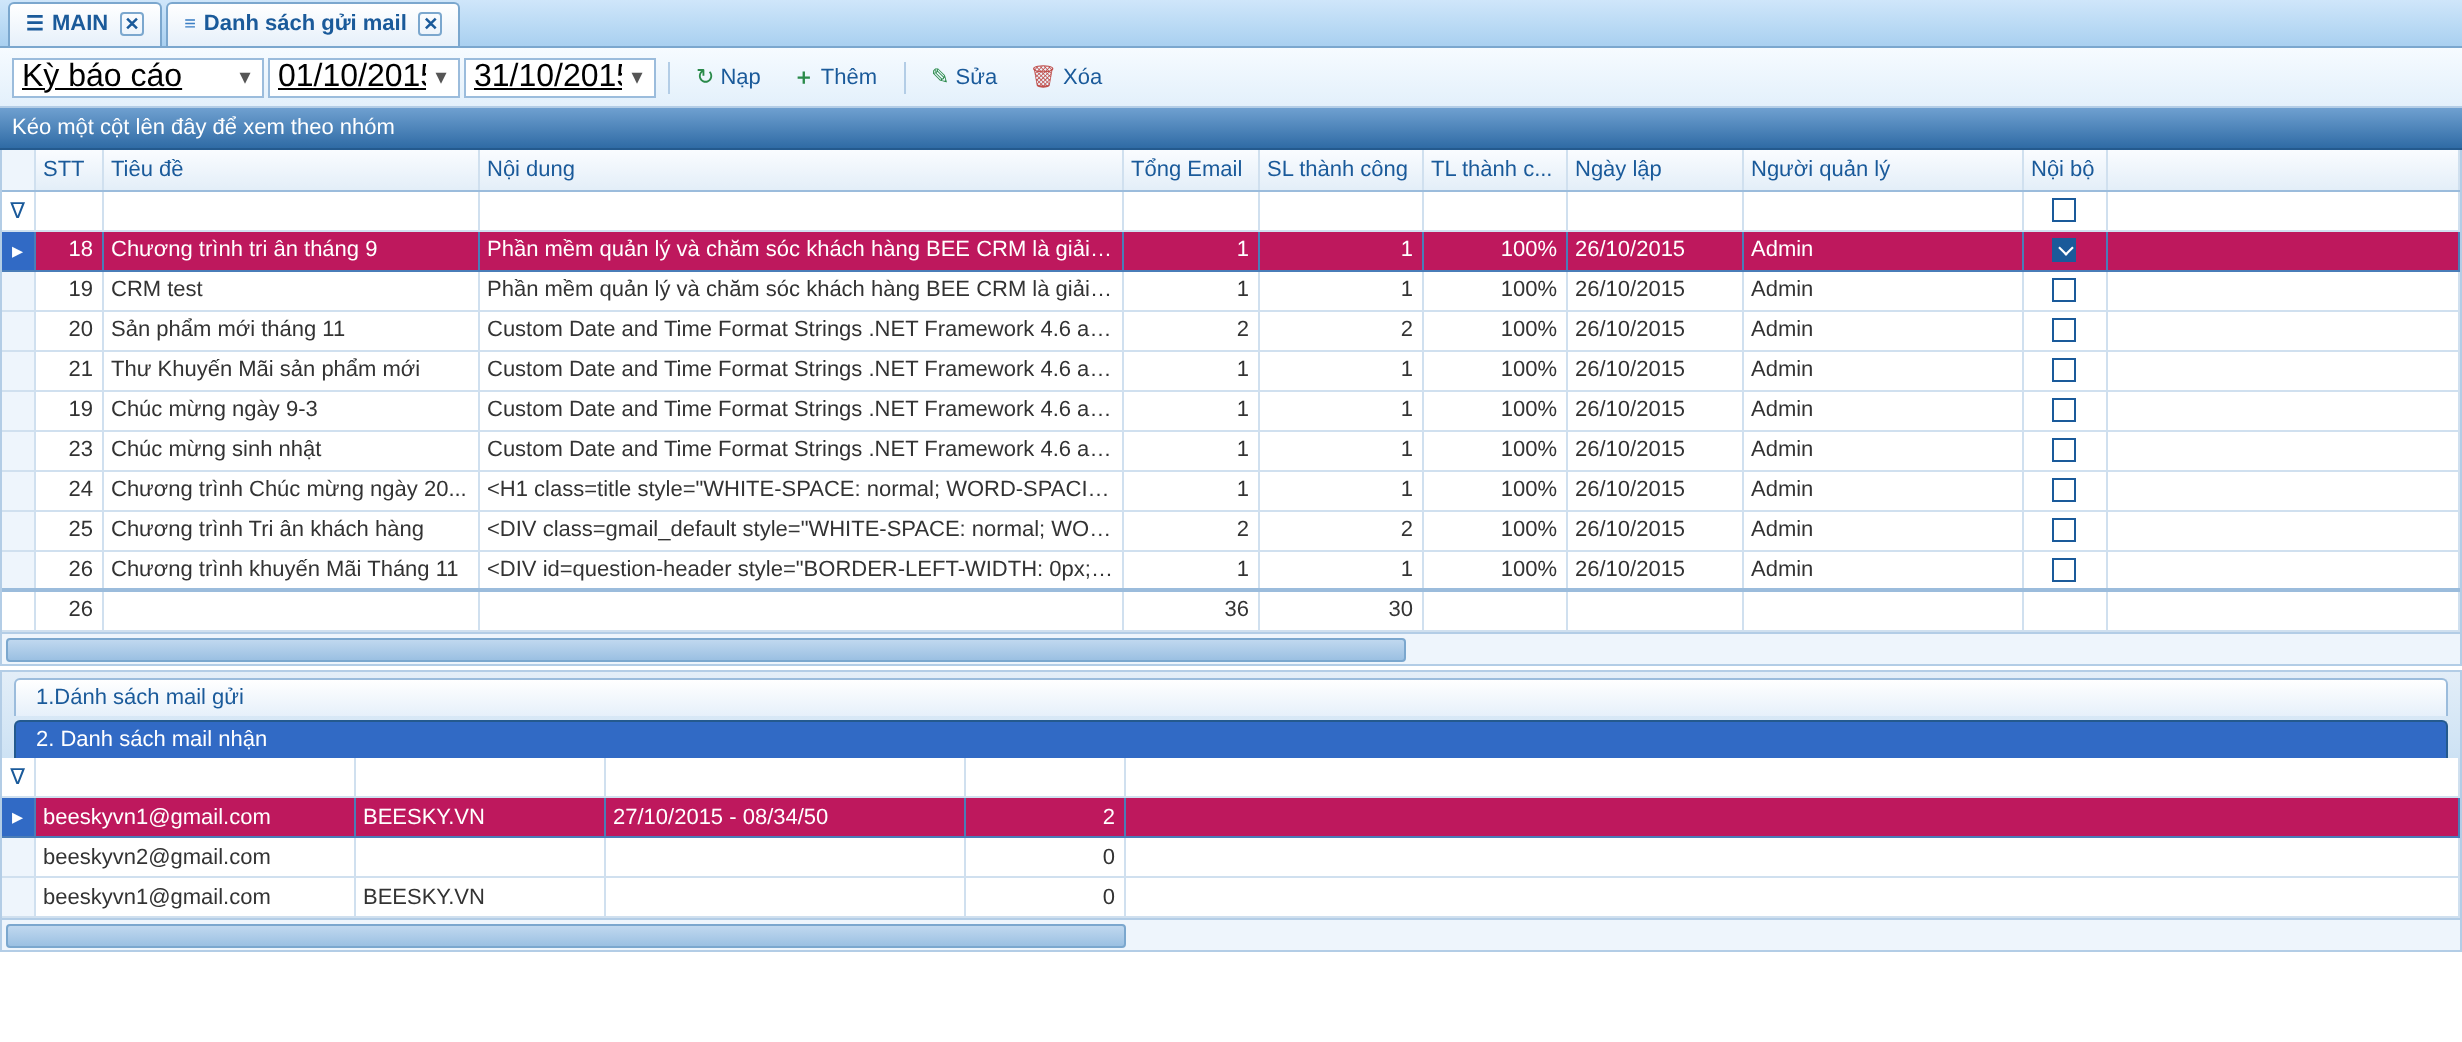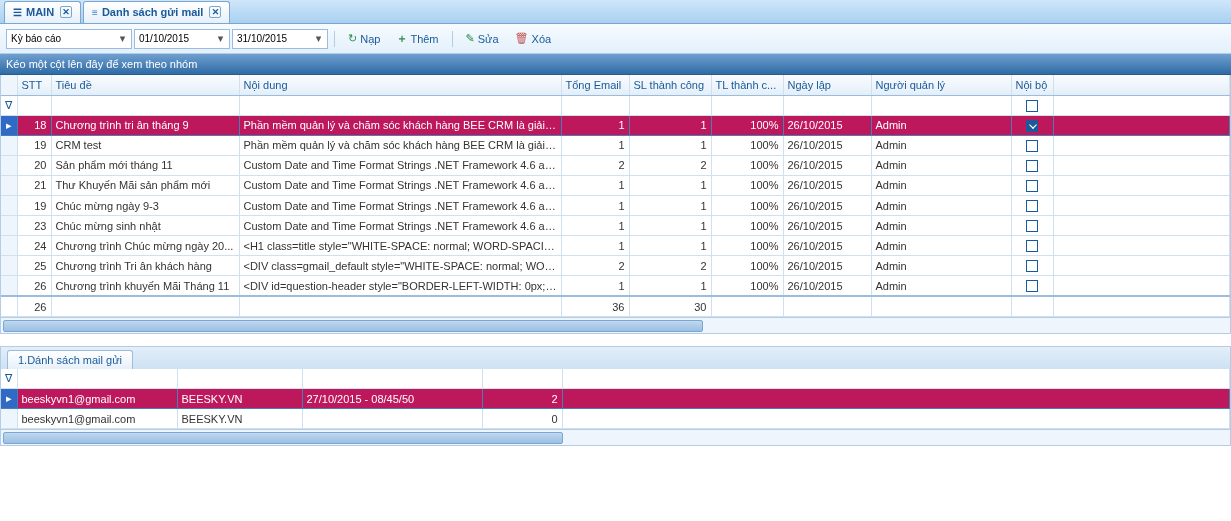--- a/index.html
+++ b/index.html
@@ -3,41 +3,41 @@
 <meta charset="utf-8">
 <style>
 * { box-sizing: border-box; margin: 0; padding: 0; }
 body { font-family: Arial, sans-serif; font-size: 11px; background: #fff; color: #333; width: 1231px; }
 .tab-strip { display: flex; background: linear-gradient(#cfe6fa, #a9d0f0); border-bottom: 1px solid #7ba7ce; height: 24px; align-items: center; padding-left: 4px; }
 .tab { display: flex; align-items: center; padding: 3px 8px; border: 1px solid #7ba7ce; background: linear-gradient(#fff,#e6f0fa); margin-right: 2px; border-radius: 3px 3px 0 0; border-bottom: none; cursor: pointer; color: #1a5a9a; font-weight: bold; height: 22px;}
 .tab .icon { margin-right: 4px; font-size: 10px; }
 .tab .close { margin-left: 6px; border:1px solid #7ba7ce; width:12px; height:12px; font-size:9px; display:flex; align-items:center; justify-content:center; color:#1a5a9a; border-radius:2px; cursor:pointer;}
 .toolbar { display:flex; align-items:center; background: linear-gradient(#f6fbff,#e3f0fb); border-bottom:1px solid #b3cde6; padding:4px 6px; gap:2px; }
 .combo { display:flex; align-items:center; border:1px solid #9bbcdc; background:#fff; height:20px; padding:0 2px 0 4px; }
-.combo input { border:none; outline:none; font-size:10px; height:18px; }
+.combo input { border:none; outline:none; font-size:16px; height:18px;text-decoration:underline; }
 .combo .arrow { width:14px; height:18px; display:flex; align-items:center; justify-content:center; color:#555; cursor:pointer; border-left:1px solid transparent;}
 .tbtn { display:flex; align-items:center; padding:2px 6px; color:#1a5a9a; cursor:pointer; border:1px solid transparent; border-radius:3px; gap:3px; }
 .sep { width:1px; height:16px; background:#b3cde6; margin:0 4px;}
 .group-header { background: linear-gradient(#6fa0d0,#2f6ba5); color:#fff; padding:4px 6px; border-bottom:1px solid #245a8e;}
 .grid-wrap { border:1px solid #b3cde6; border-top:none;}
 table { border-collapse:collapse; table-layout:fixed; width:100%; }
 th, td { border-right:1px solid #d0e0ef; border-bottom:1px solid #d0e0ef; padding:3px 4px; overflow:hidden; white-space:nowrap; text-overflow:ellipsis; height:20px; }
 th { background: linear-gradient(#fafcff,#e3eef8); color:#1a5a9a; font-weight:normal; text-align:left; border-bottom:1px solid #9bbcdc;margin-left:12px;}
 .col-ind { width:16px; background:#eef5fc; text-align:center; }
 .filter-row td { background:#fff; }
 .filter-icon { width:16px; text-align:center; color:#1a5a9a;}
 tr.selected td { background:#be185d; color:#fff; border-color:#4a7db8; }
 tr.selected .col-ind { background:#316ac5; }
 .num { text-align:right;}
 .chk { width:12px; height:12px; border:1px solid #1a5a9a; display:inline-block; vertical-align:middle;}
 .chk.on { background:#316ac5; position:relative; }
 .chk.on::after{ content:""; position:absolute; left:1px; top:-1px; width:8px; height:8px; border-right:2px solid #fff; border-bottom:2px solid #fff; transform:rotate(45deg) scale(.55);}
 .chk.sel { background:#1a5a9a; }
 .sum-row td { background:#fff; border-top:2px solid #9bbcdc; font-weight:normal;}
-.inner-tabs { display:flex; background:linear-gradient(#e3eef8,#cde2f4); border:1px solid #b3cde6; border-bottom:none; margin-top:12px; padding:3px 6px 0; gap:2px;}
+.inner-tabs { display:flex; background:linear-gradient(#e3eef8,#cde2f4); border:1px solid #b3cde6; border-bottom:none; margin-top:2px; padding:3px 6px 0; gap:2px;flex-direction:column;}
 .inner-tab { padding:3px 10px; border:1px solid #9bbcdc; background:linear-gradient(#fff,#e6f0fa); border-bottom:none; border-radius:3px 3px 0 0; color:#1a5a9a; cursor:pointer;}
 .inner-tab.active { background:#316ac5; color:#fff; border-color:#245a8e;}
 .scrollbar { height:16px; background:#eef5fc; border-top:1px solid #b3cde6; position:relative;}
 .scrollbar .thumb{ position:absolute; left:2px; top:2px; height:12px; width:700px; background:linear-gradient(#c0d8ef,#9bc0e2); border:1px solid #7ba7ce; border-radius:2px;}
 </style>
 </head>
 <body>
 
 <div class="tab-strip">
   <div class="tab">
@@ -265,20 +265,21 @@
     </tr>
   </tfoot>
 </table>
 <div class="scrollbar">
       <div class="thumb"></div>
     </div>
 </div>
 
 <div class="inner-tabs">
   <div class="inner-tab">1.Dánh sách mail gửi</div>
+  <div class="inner-tab active">2. Danh sách mail nhận</div>
 </div>
 
 <div class="grid-wrap">
 <table>
   <colgroup>
     <col style="width:16px">
         <col style="width:160px">
         <col style="width:125px">
         <col style="width:180px">
         <col style="width:80px">
@@ -292,22 +293,30 @@
       <td></td>
       <td></td>
       <td></td>
     </tr>
   </thead>
   <tbody id="grid2-body">
         <tr class="selected">
           <td class="col-ind">▸</td>
           <td>beeskyvn1@gmail.com</td>
           <td>BEESKY.VN</td>
-          <td>27/10/2015 - 08/45/50</td>
-          <td class="num">2</td>
+          <td>27/10/2015 - 08/34/50</td>
+          <td class="num">2</td>
+          <td></td>
+        </tr>
+        <tr>
+          <td class="col-ind"></td>
+          <td>beeskyvn2@gmail.com</td>
+          <td></td>
+          <td></td>
+          <td class="num">0</td>
           <td></td>
         </tr>
         <tr>
           <td class="col-ind"></td>
           <td>beeskyvn1@gmail.com</td>
           <td>BEESKY.VN</td>
           <td></td>
           <td class="num">0</td>
           <td></td>
         </tr>

